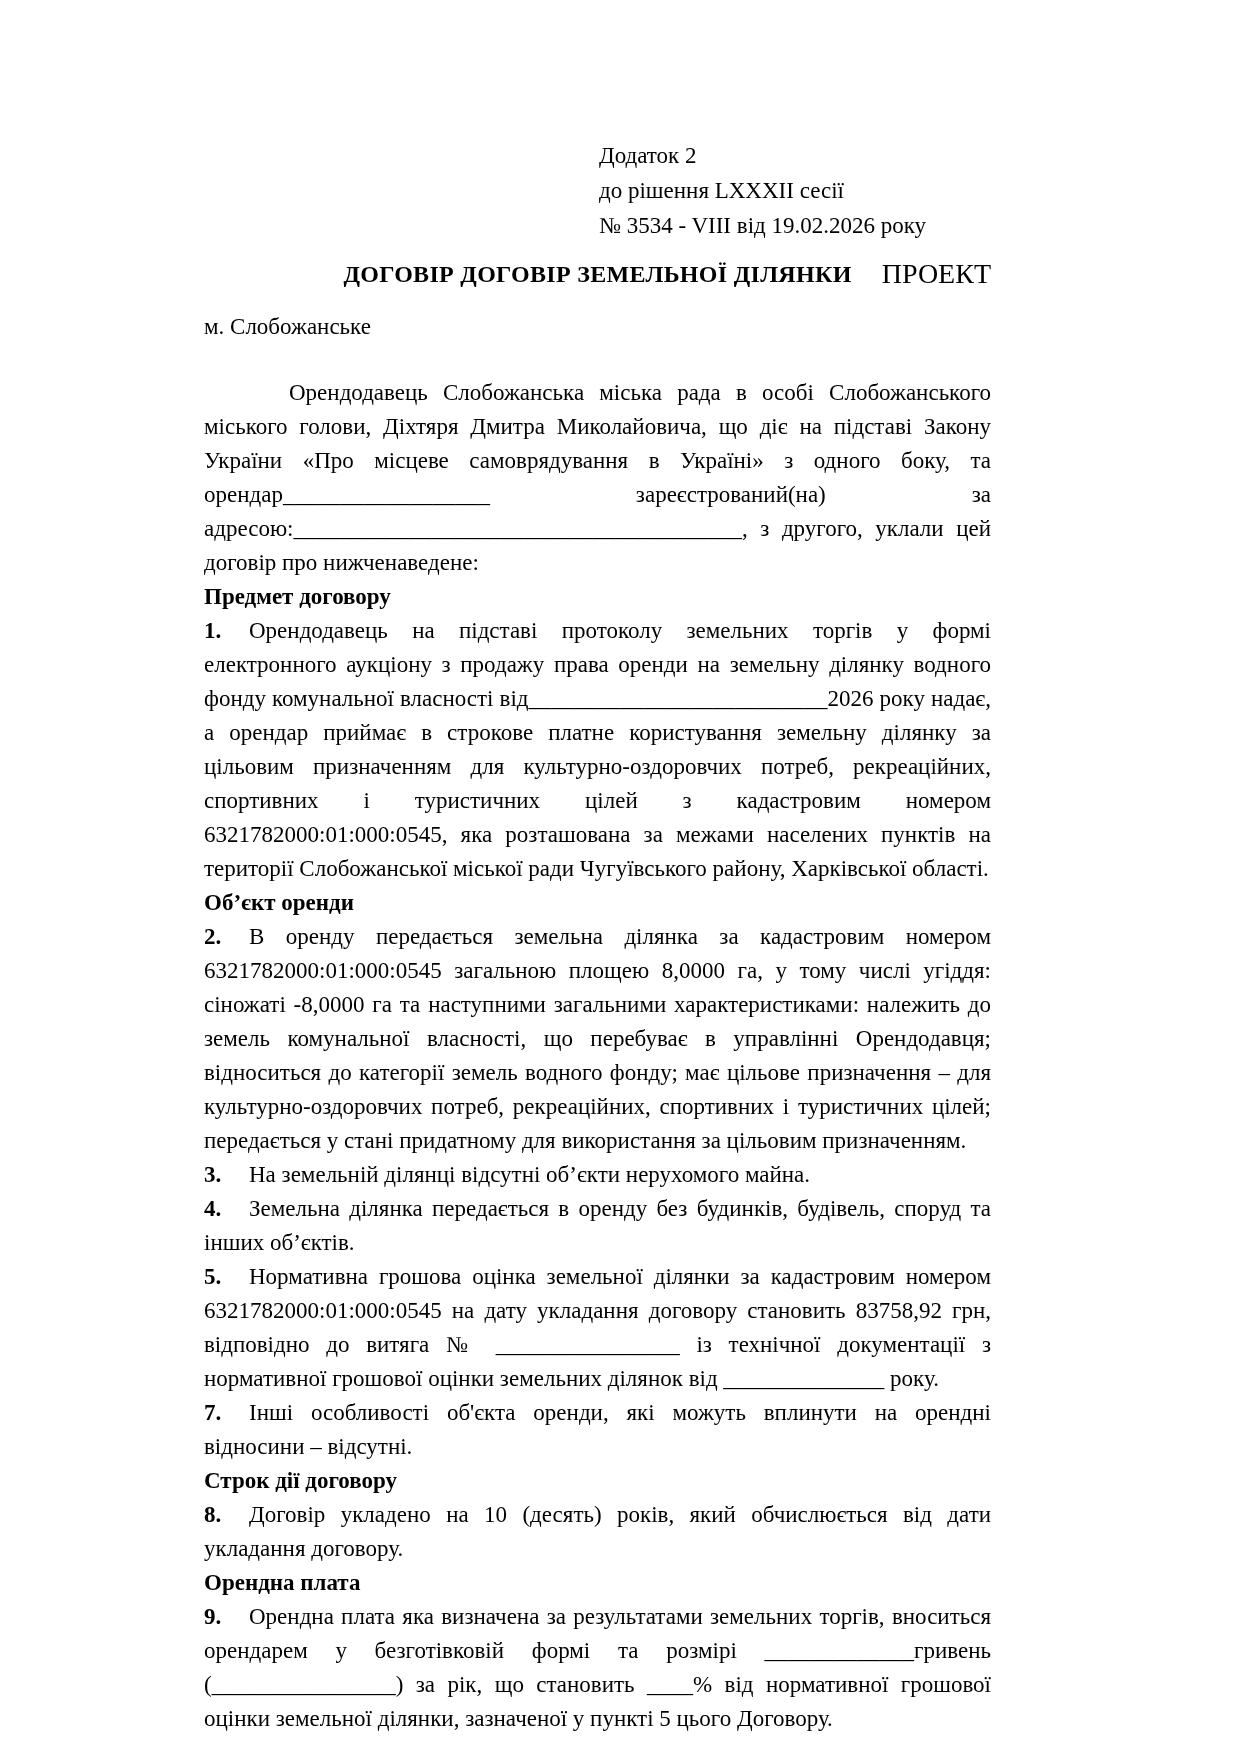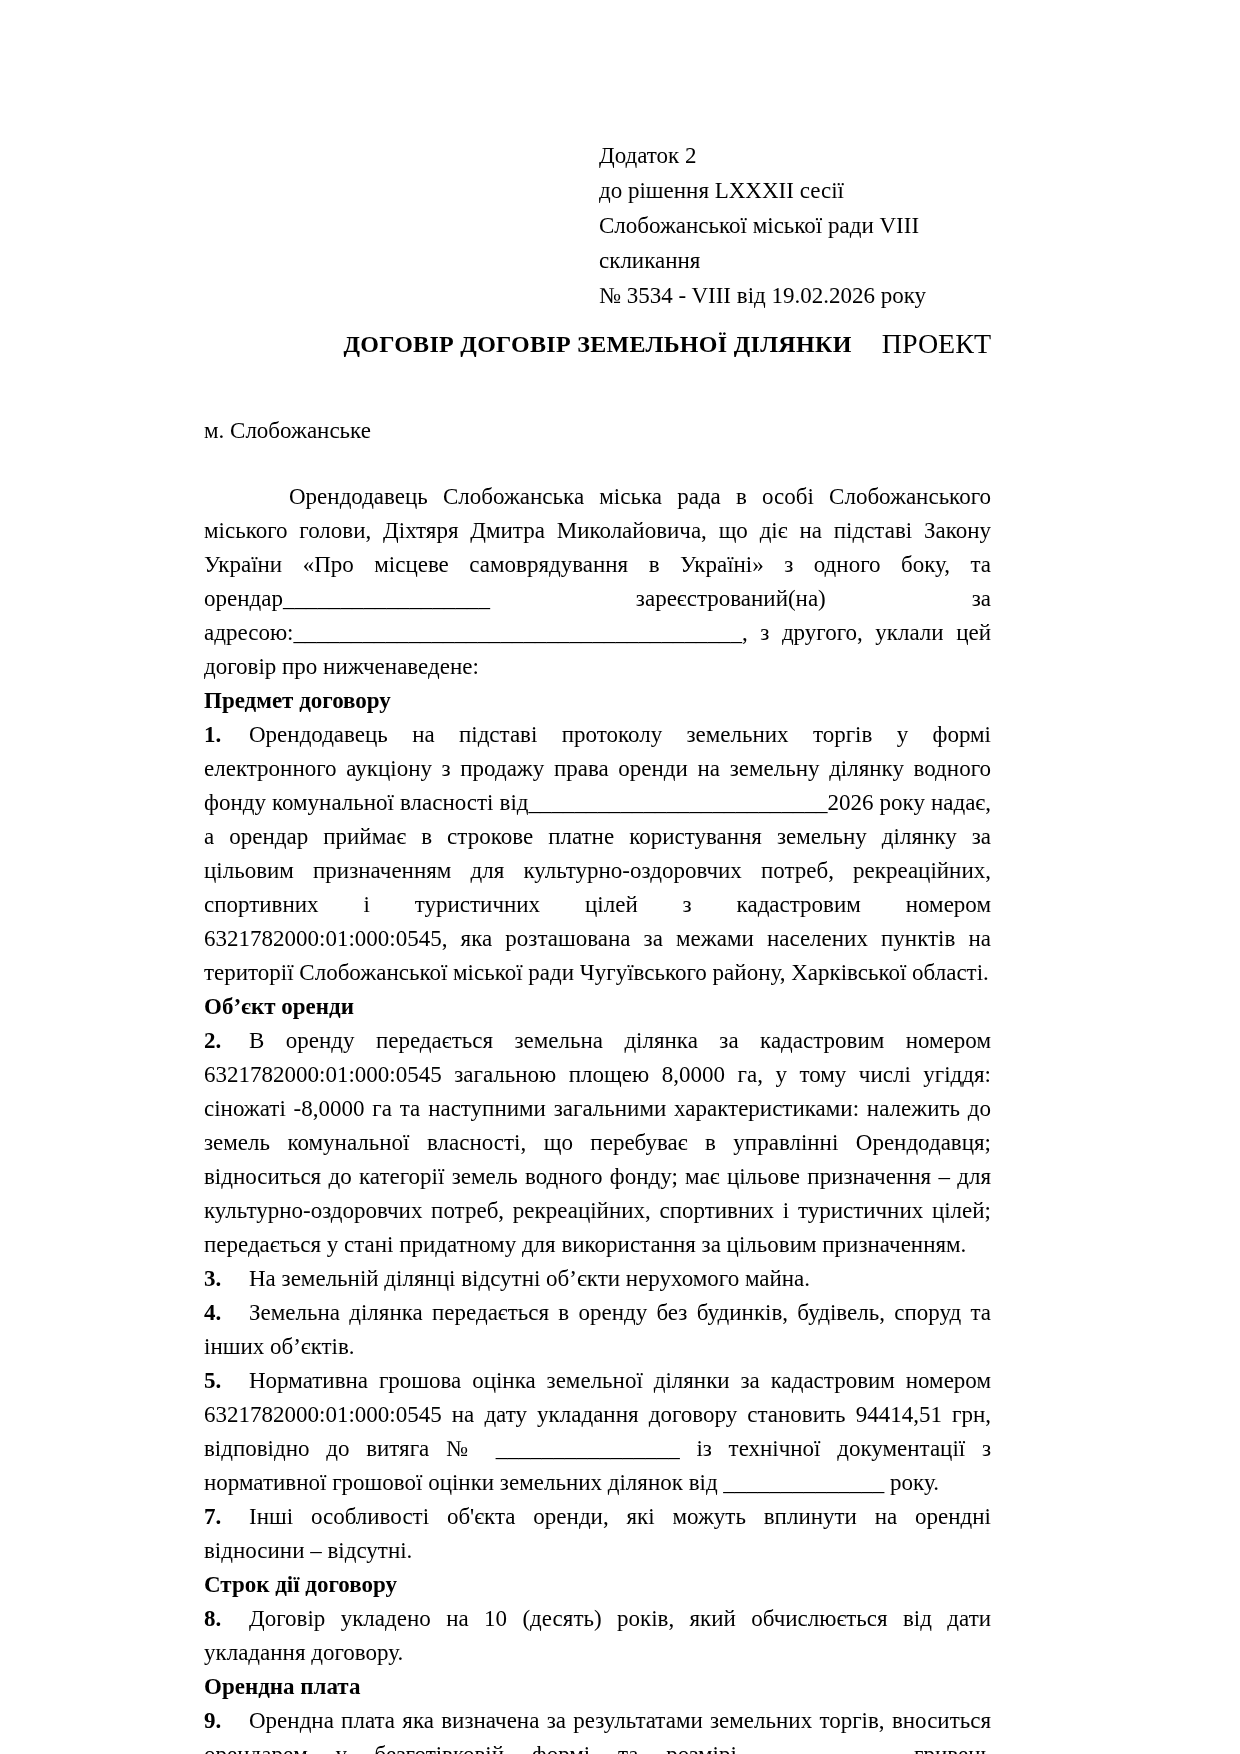--- a/index.html
+++ b/index.html
@@ -32,21 +32,21 @@
   .draft-label {
     position: absolute;
     right: 0;
     top: 0;
     font-weight: normal;
     font-size: 28px;
   }
   .place-row {
     display: flex;
     justify-content: space-between;
-    margin-top: 52px;
+    margin-top: 18px;
     margin-bottom: 6px;
     text-align: right;
   }
   .para {
     text-align: justify;
   }
   .intro { text-indent: 85px; margin-top: 32px; }
   .heading {
     text-align: left;
     font-weight: bold;
@@ -59,21 +59,20 @@
   }
 </style>
 </head>
 <body>
 
 <div class="page">
 
   <div class="ref-block">
     <div>Додаток 2</div>
     <div>до рішення LXXXII сесії</div>
-    <div>Слобожанської міської ради VIII скликання</div>
     <div>№ 3534 - VIII від 19.02.2026 року</div>
   </div>
 
   <div class="title-row">
     <span class="doc-title">ДОГОВІР ДОГОВІР ЗЕМЕЛЬНОЇ ДІЛЯНКИ</span>
     <span class="draft-label">ПРОЕКТ</span>
   </div>
 
   <div class="place-row">
     <span>м. Слобожанське</span>
@@ -95,21 +94,21 @@
 
   <div class="clause">
     <span class="num">3.</span><span>На земельній ділянці відсутні об’єкти нерухомого майна.</span>
   </div>
 
   <div class="clause">
     <span class="num">4.</span><span>Земельна ділянка передається в оренду без будинків, будівель, споруд та інших об’єктів.</span>
   </div>
 
   <div class="clause">
-    <span class="num">5.</span><span>Нормативна грошова оцінка земельної ділянки за кадастровим номером 6321782000:01:000:0545 на дату укладання договору становить 94414,51 грн, відповідно до витяга № ________________ із технічної документації з нормативної грошової оцінки земельних ділянок від ______________ року.</span>
+    <span class="num">5.</span><span>Нормативна грошова оцінка земельної ділянки за кадастровим номером 6321782000:01:000:0545 на дату укладання договору становить 83758,92 грн, відповідно до витяга № ________________ із технічної документації з нормативної грошової оцінки земельних ділянок від ______________ року.</span>
   </div>
 
 
   <div class="clause">
     <span class="num">7.</span><span>Інші особливості об'єкта оренди, які можуть вплинути на орендні відносини – відсутні.</span>
   </div>
 
   <div class="heading">Строк дії договору</div>
 
   <div class="clause">

